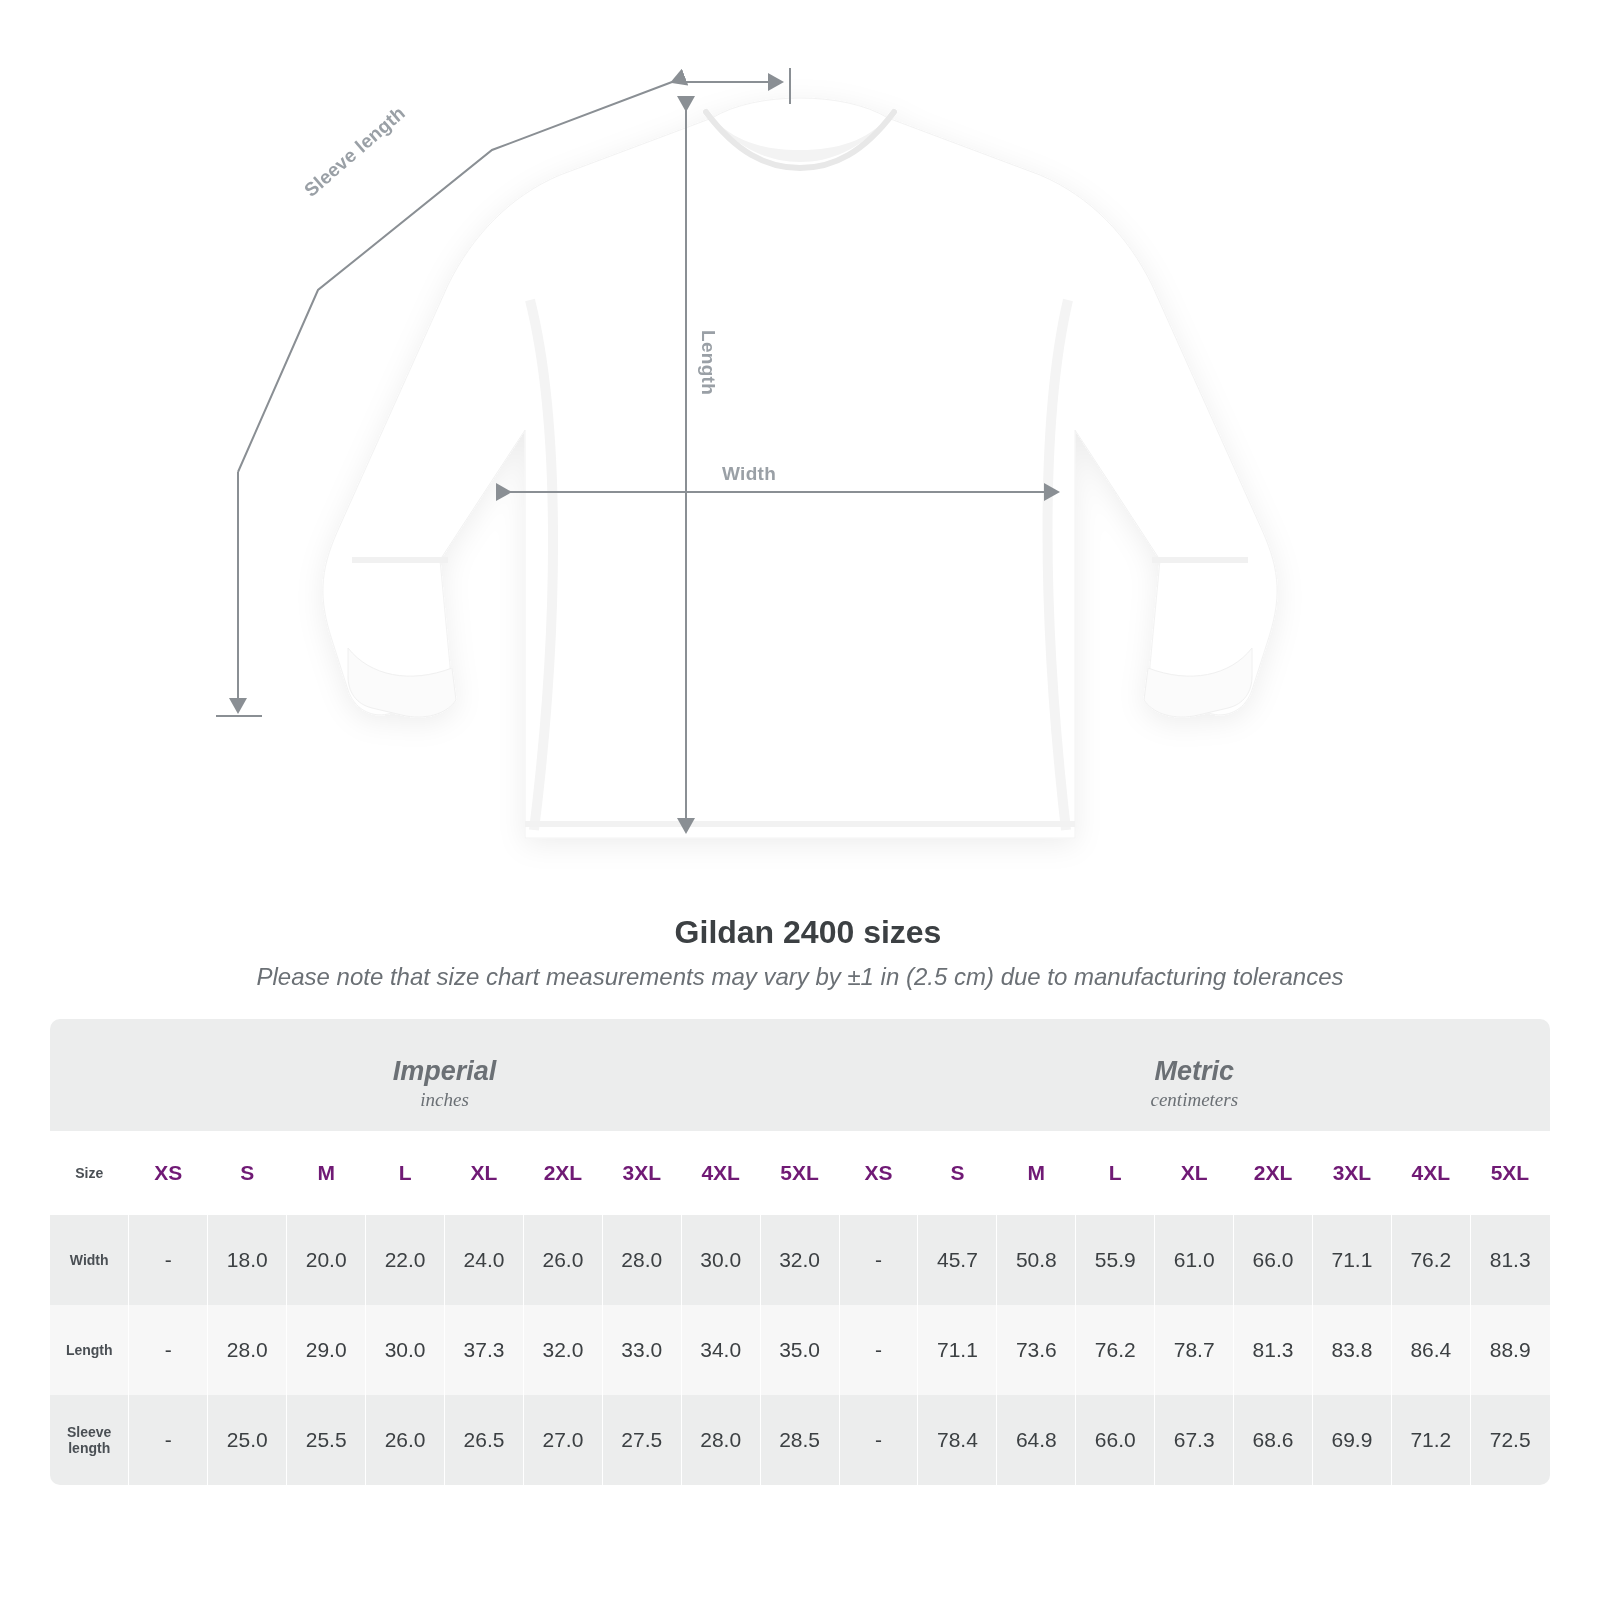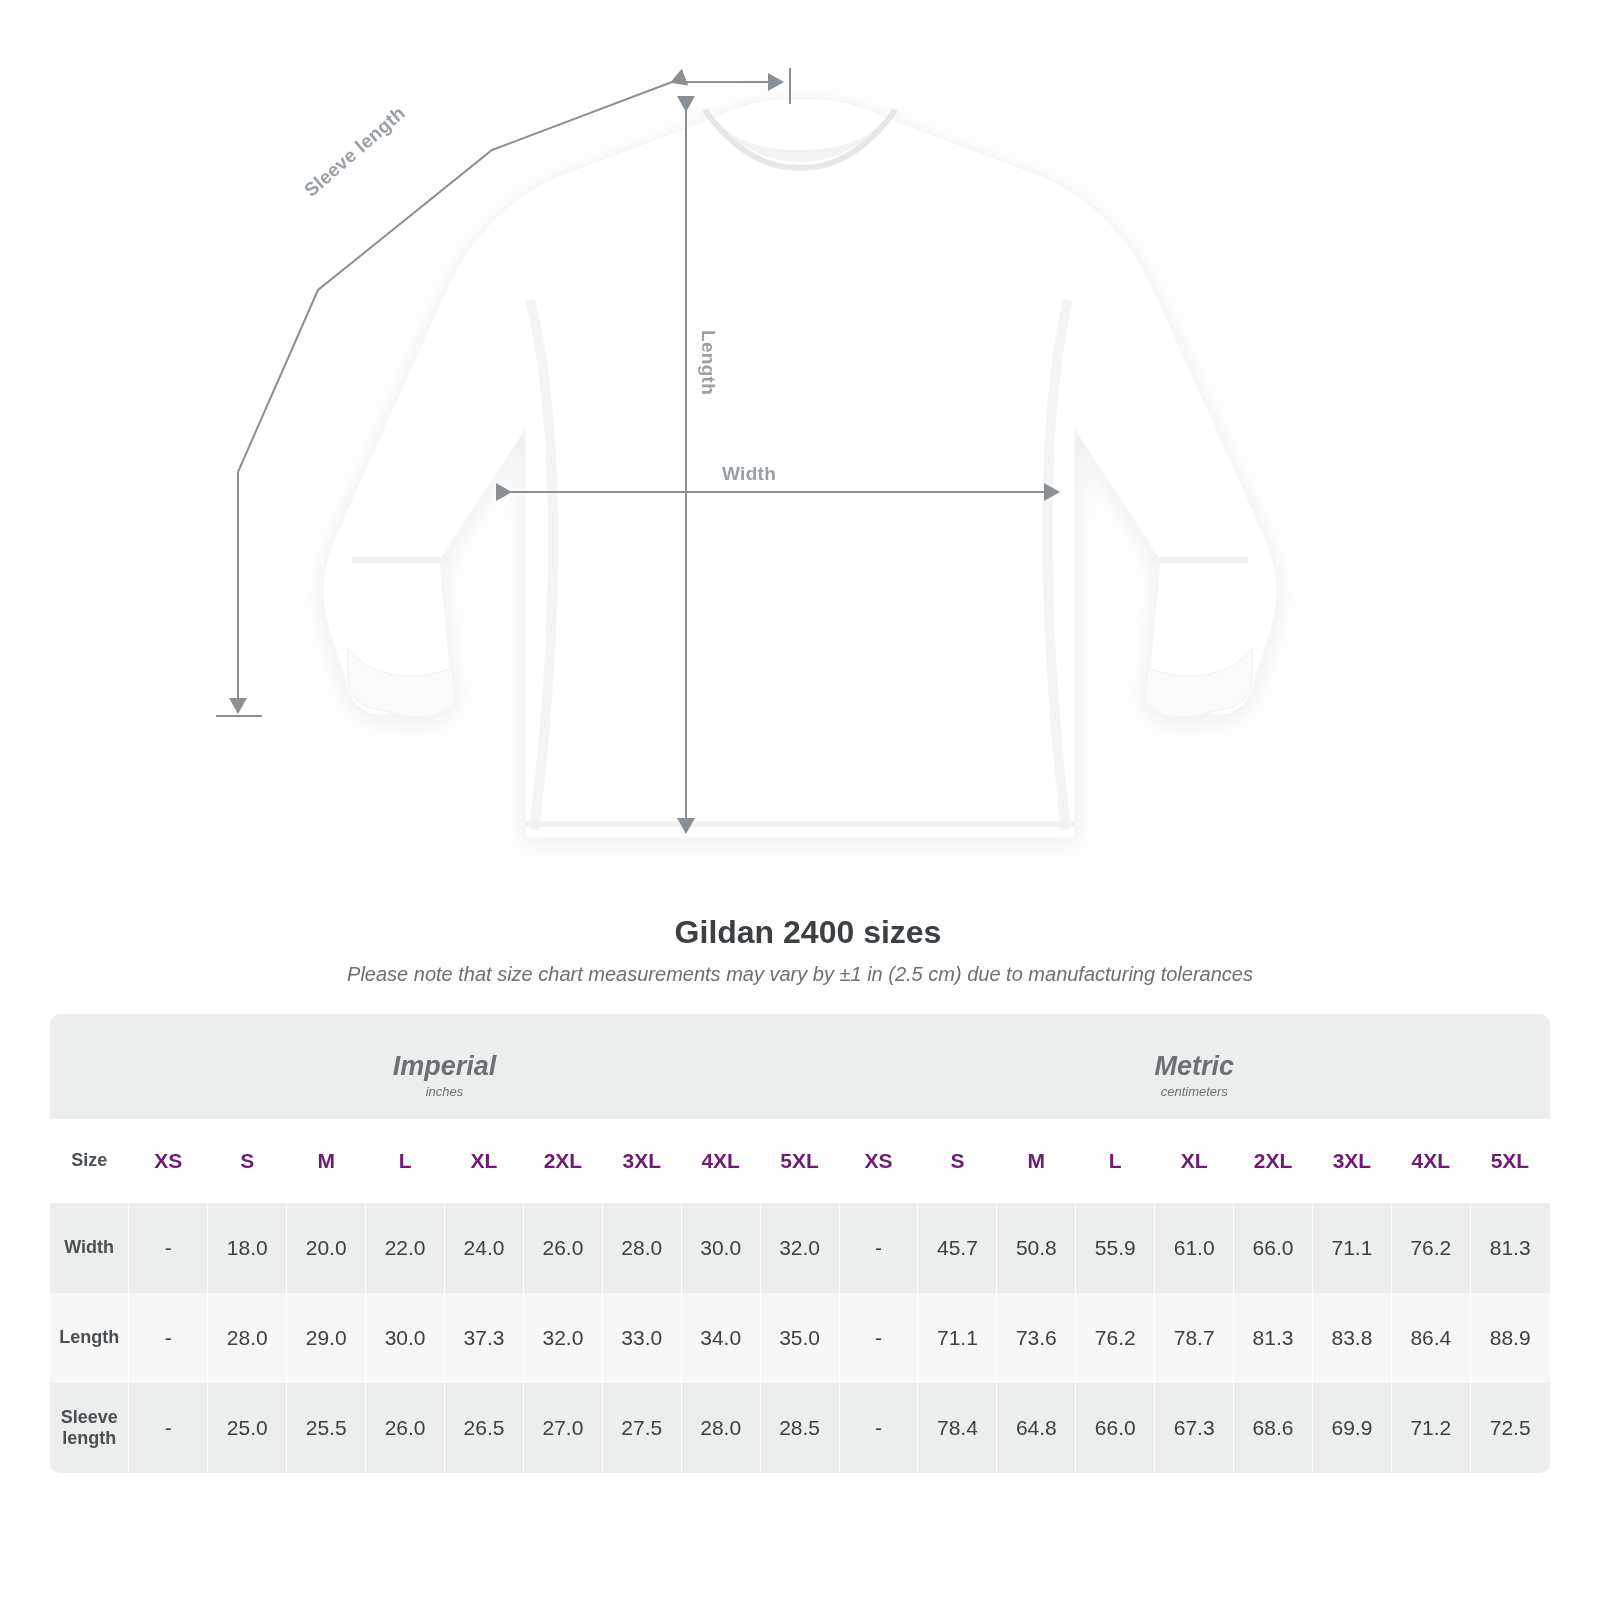--- a/index.html
+++ b/index.html
@@ -57,21 +57,21 @@
     text-align: center;
     margin-top: 14px;
   }
   #chart-title {
     font-size: 32px;
     font-weight: bold;
     color: #3c4043;
     margin: 0 0 12px 16px;
   }
   #chart-subtitle {
-    font-size: 20px;
+    font-size: 24px;
     font-style: italic;
     color: #6b7075;
     margin: 0;
   }
 
   
   #table-wrap {
     margin: 28px 50px 0 50px;
     width: 1500px;
   }
@@ -95,23 +95,24 @@
   .unit-name {
     display: block;
     font-size: 27px;
     font-weight: bold;
     font-style: italic;
     color: #6b7075;
     line-height: 1.25;
   }
   .unit-sub {
     display: block;
-    font-size: 13px;
+    font-size: 19px;
     font-style: italic;
     color: #6b7075;
+    font-family: Liberation Serif, serif;
   }
 
   tbody td, thead .size-row td {
     text-align: center;
     font-size: 21px;
     height: 88px;
     vertical-align: middle;
     border-right: 1px solid #ffffff;
   }
   thead .size-row td {
@@ -122,21 +123,21 @@
   }
   tbody tr.row-alt td {
     background: #eceded;
   }
   tbody tr.row-plain td {
     background: #f7f7f7;
   }
   tbody td.rowhead, thead .size-row td.rowhead {
     font-weight: bold;
     color: #4a4f54;
-    font-size: 18px;
+    font-size: 14px;
   }
   tbody td {
     color: #3c4043;
   }
   tbody tr:last-child td:first-child {
     border-bottom-left-radius: 10px;
   }
   tbody tr:last-child td:last-child {
     border-bottom-right-radius: 10px;
   }

